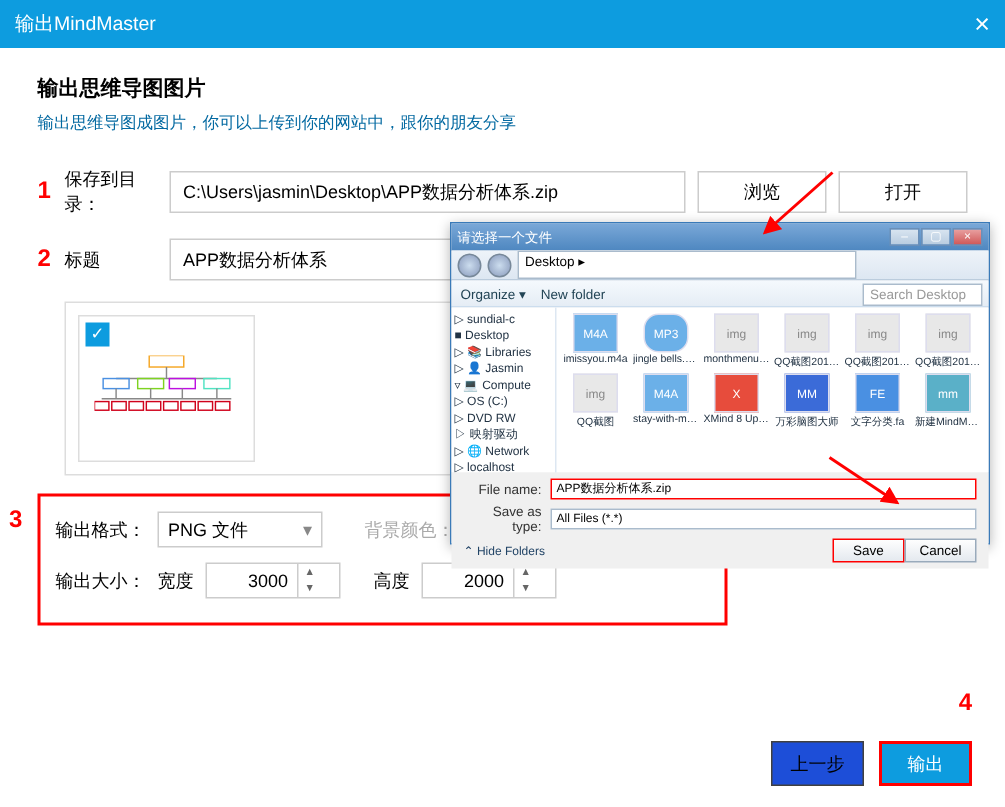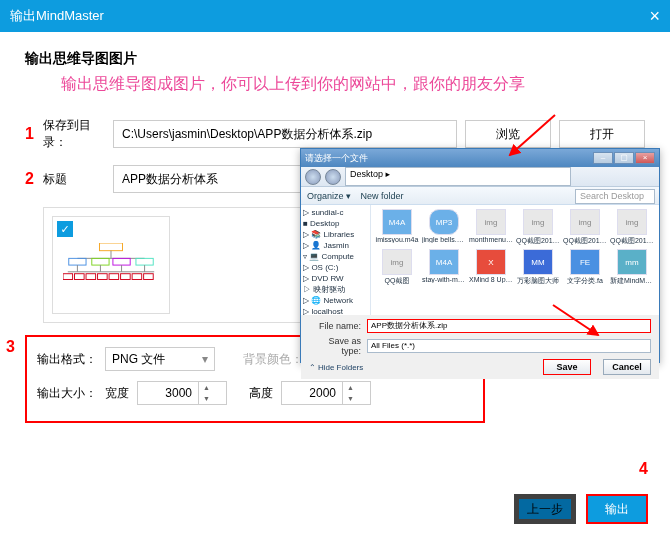--- a/index.html
+++ b/index.html
@@ -3,21 +3,21 @@
 <meta charset="utf-8">
 <style>
 * { box-sizing: border-box; margin: 0; padding: 0; font-family: "Microsoft YaHei", Arial, sans-serif; }
 body { width: 670px; height: 538px; background: #fff; position: relative; overflow: hidden; }
 
 .titlebar { background: #0d9cdf; color: #fff; height: 32px; display: flex; align-items: center; justify-content: space-between; padding: 0 10px; font-size: 13px; }
 .close-x { font-size: 18px; cursor: pointer; }
 
 .content { padding: 18px 25px 0 25px; }
 .h1 { font-size: 14px; font-weight: bold; margin-bottom: 6px; }
-.subtitle { font-size: 16px; color: #ec4899; margin-bottom: 22px; margin-left: 36px; }
+.subtitle { font-size: 11px; color: #0369a1; margin-bottom: 22px; }
 
 .row { display: flex; align-items: center; margin-bottom: 14px; font-size: 12px; }
 .annot { color: #ff0000; font-size: 16px; font-weight: bold; width: 14px; margin-right: 4px; }
 .label { width: 70px; }
 .textin { border: 1px solid #ccc; height: 28px; padding: 0 8px; font-size: 12px; flex: 1; }
 .btn { border: 1px solid #ccc; background: #fff; height: 28px; padding: 0 30px; margin-left: 8px; font-size: 12px; cursor: pointer; }
 
 .preview-area { border: 1px solid #ddd; padding: 8px; margin: 0 0 12px 18px; display: flex; gap: 12px; }
 .thumb { width: 118px; height: 98px; border: 1px solid #ddd; position: relative; padding: 4px; }
 .check { width: 16px; height: 16px; background: #0d9cdf; color: #fff; font-size: 11px; text-align: center; line-height: 16px; }
@@ -29,21 +29,21 @@
 .dropdown { border: 1px solid #ccc; height: 24px; width: 110px; display: flex; align-items: center; justify-content: space-between; padding: 0 6px; background: #fff; }
 .bg-label { color: #aaa; margin-left: 20px; }
 .color-swatch { border: 1px solid #ccc; width: 36px; height: 22px; display: flex; align-items: center; justify-content: flex-end; padding-right: 3px; background: #fafafa; }
 .numbox { border: 1px solid #ccc; height: 24px; width: 90px; display: flex; align-items: center; }
 .numbox input { border: none; width: 60px; text-align: right; padding-right: 6px; font-size: 12px; outline: none; }
 .spinbtns { border-left: 1px solid #ccc; width: 16px; display: flex; flex-direction: column; font-size: 7px; color: #666; }
 .spinbtns span { height: 11px; text-align: center; line-height: 11px; cursor: pointer; }
 
 .annot4 { position: absolute; right: 22px; bottom: 60px; color: #ff0000; font-size: 16px; font-weight: bold; }
 .footer { position: absolute; bottom: 14px; right: 22px; display: flex; gap: 10px; }
-.fbtn { border: 5px solid #404040; background: #0369a1; height: 30px; width: 62px; font-size: 12px; cursor: pointer; }
+.fbtn { border: 1px solid #404040; background: #1d4ed8; height: 30px; width: 62px; font-size: 12px; cursor: pointer; }
 .fbtn.primary { background: #0d9cdf; color: #fff; border: 2px solid #ff0000; }
 
 
 .file-dialog { position: absolute; left: 300px; top: 148px; width: 360px; height: 215px; border: 1px solid #3a7ab8; background: #f0f0f0; font-size: 9px; box-shadow: 0 2px 8px rgba(0,0,0,.3); }
 .fd-title { background: linear-gradient(#7aa8d8,#4e87c0); color: #fff; height: 18px; display: flex; align-items: center; justify-content: space-between; padding: 0 4px; font-size: 9px; }
 .fd-winbtns { display: flex; gap: 1px; }
 .fd-winbtns span { width: 20px; height: 12px; background: linear-gradient(#d8e4f0,#b8cce0); border: 1px solid #6a8fb8; font-size: 8px; text-align: center; line-height: 10px; }
 .fd-winbtns .wx { background: linear-gradient(#e8a0a0,#d05858); color: #fff; }
 .fd-nav { background: linear-gradient(#eef3f9,#dde7f2); height: 20px; display: flex; align-items: center; padding: 0 4px; gap: 4px; border-bottom: 1px solid #bcd; }
 .fd-navbtn { width: 16px; height: 16px; border-radius: 50%; background: radial-gradient(#cde,#89b); border: 1px solid #789; }
@@ -57,21 +57,21 @@
 .fd-file { width: 44px; text-align: center; font-size: 7px; color: #234; }
 .fd-icon { width: 30px; height: 26px; margin: 0 auto 1px auto; border: 1px solid #dde; background: #f8f8f8; display: flex; align-items: center; justify-content: center; font-size: 8px; color: #456; }
 .fd-file .lbl { display: block; overflow: hidden; text-overflow: ellipsis; white-space: nowrap; }
 .fd-bottom { padding: 4px 8px; background: #f0f0f0; }
 .fd-row { display: flex; align-items: center; gap: 6px; margin-bottom: 3px; font-size: 9px; }
 .fd-row label { width: 52px; text-align: right; color: #333; }
 .fd-field { flex: 1; background: #fff; border: 1px solid #abc; height: 14px; padding: 0 3px; font-size: 8px; line-height: 12px; }
 .fd-field.hl { border: 1px solid #ff0000; color: #000; }
 .fd-btns { display: flex; justify-content: space-between; align-items: center; margin-top: 2px; }
 .fd-hide { color: #246; font-size: 8px; }
-.fd-btns-r { display: flex; gap: 12px; font-weight: bold; }
+.fd-btns-r { display: flex; gap: 0; }
 .fd-btn { width: 48px; height: 16px; border: 1px solid #9ab; background: linear-gradient(#fefefe,#e4e9ef); font-size: 9px; line-height: 14px; text-align: center; cursor: pointer; }
 .fd-btn.save { border: 1px solid #ff0000; }
 
 .arrow1 { position: absolute; left: 500px; top: 110px; width: 60px; height: 50px; pointer-events: none; }
 .arrow2 { position: absolute; left: 548px; top: 300px; width: 60px; height: 40px; pointer-events: none; }
 </style>
 </head>
 <body>
 
 <div class="titlebar">

